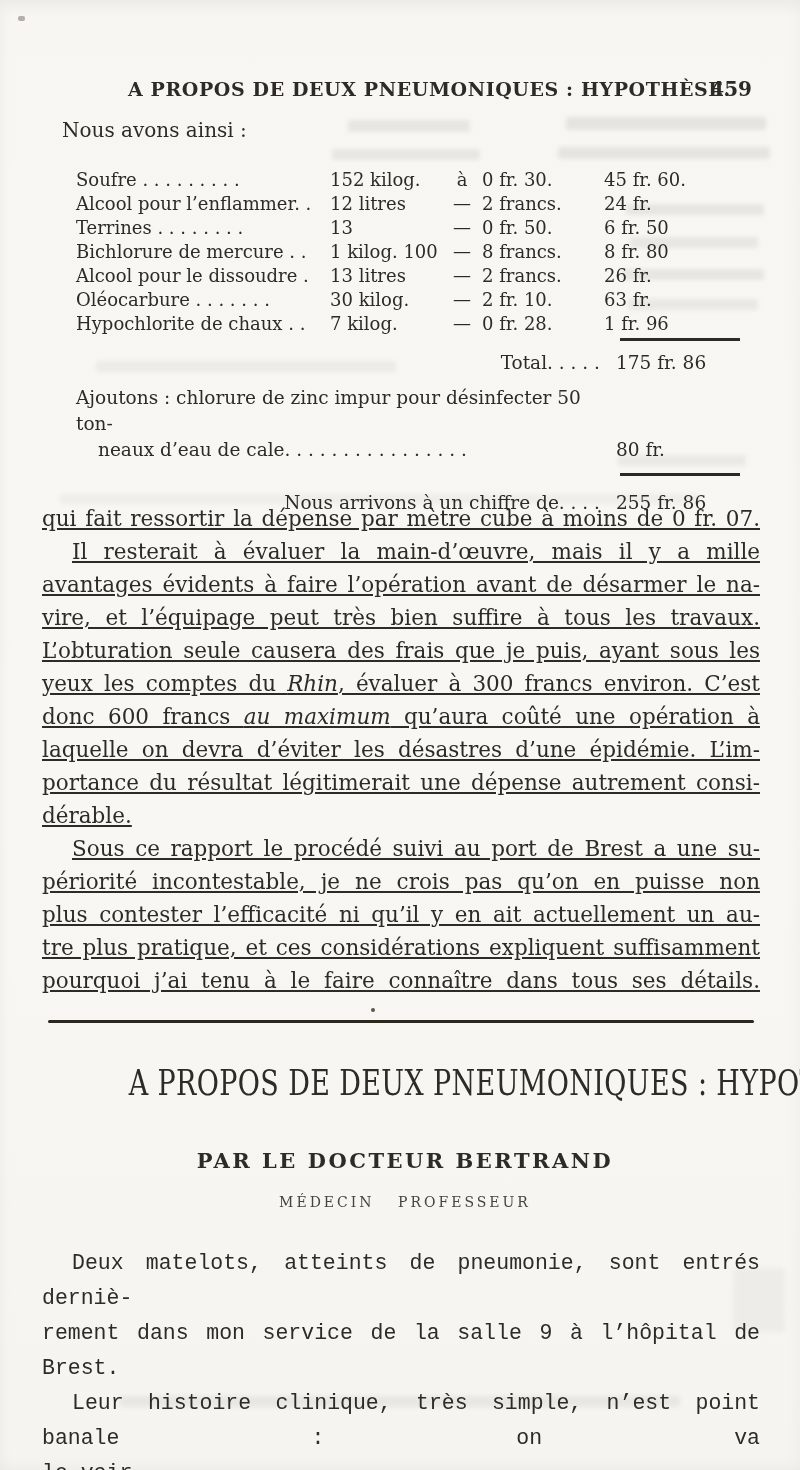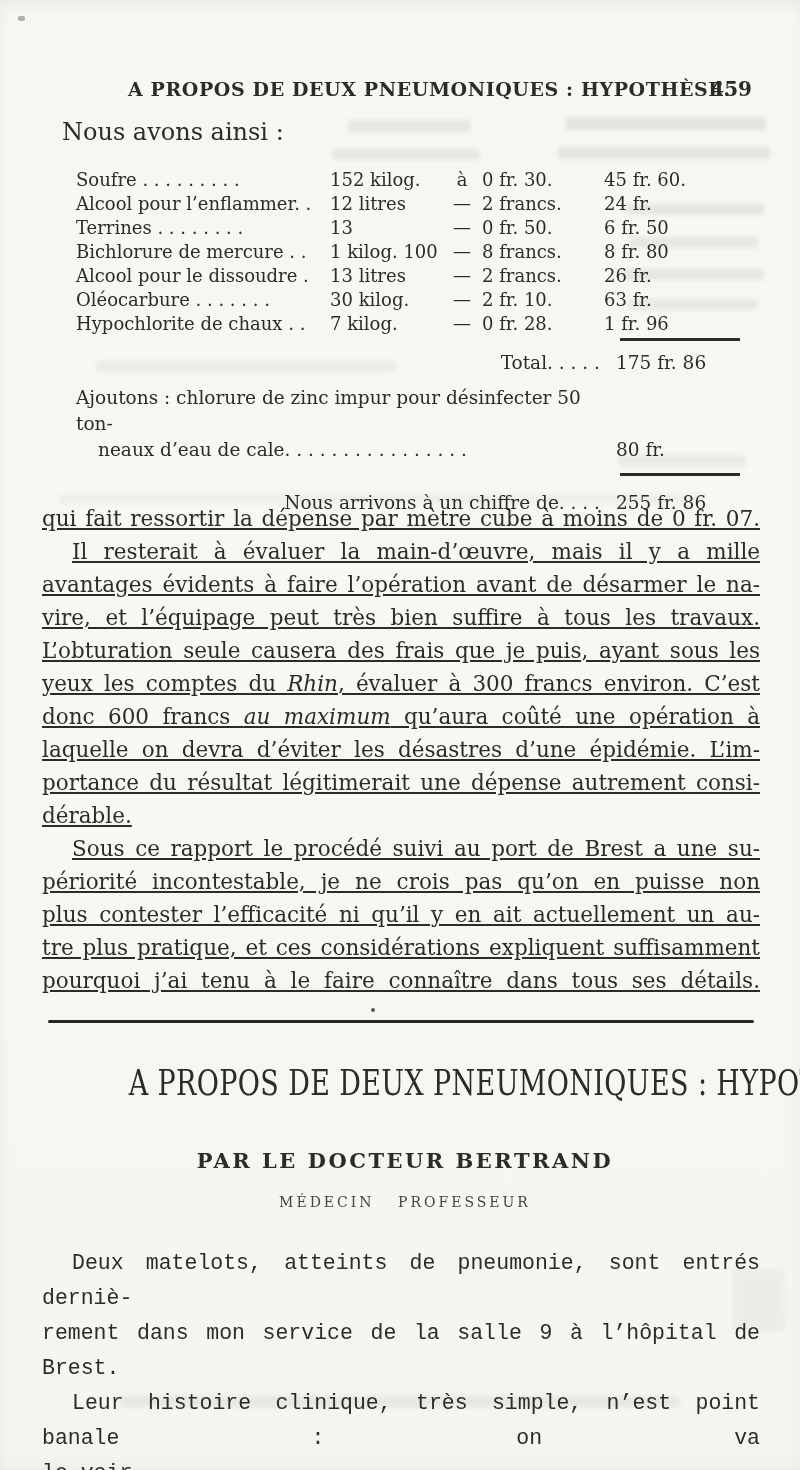--- a/index.html
+++ b/index.html
@@ -14,21 +14,21 @@
     content:''; position:absolute; inset:0; pointer-events:none;
     box-shadow: inset -8px 0 18px rgba(90,85,75,0.06), inset 0 6px 14px rgba(90,85,75,0.04);
   }
 
   
   .rh-title { position:absolute; left:128px; top:78px; font-size:19px; font-weight:bold;
     letter-spacing:0.6px; white-space:nowrap; }
   .rh-page { position:absolute; right:58px; top:77px; font-size:20px; font-weight:bold; }
 
   
-  .intro { position:absolute; left:62px; top:118px; font-size:24px; }
+  .intro { position:absolute; left:62px; top:118px; font-size:20px; }
 
   
   .cost-table { position:absolute; left:76px; right:56px; top:168px; font-size:18px; }
   .ct-row { display:flex; height:24px; line-height:24px; white-space:nowrap; }
   .ct-item   { width:254px; }
   .ct-qty    { width:112px; }
   .ct-sep    { width:40px; text-align:center; }
   .ct-price  { width:122px; }
   .ct-amount { flex:1; }
 

